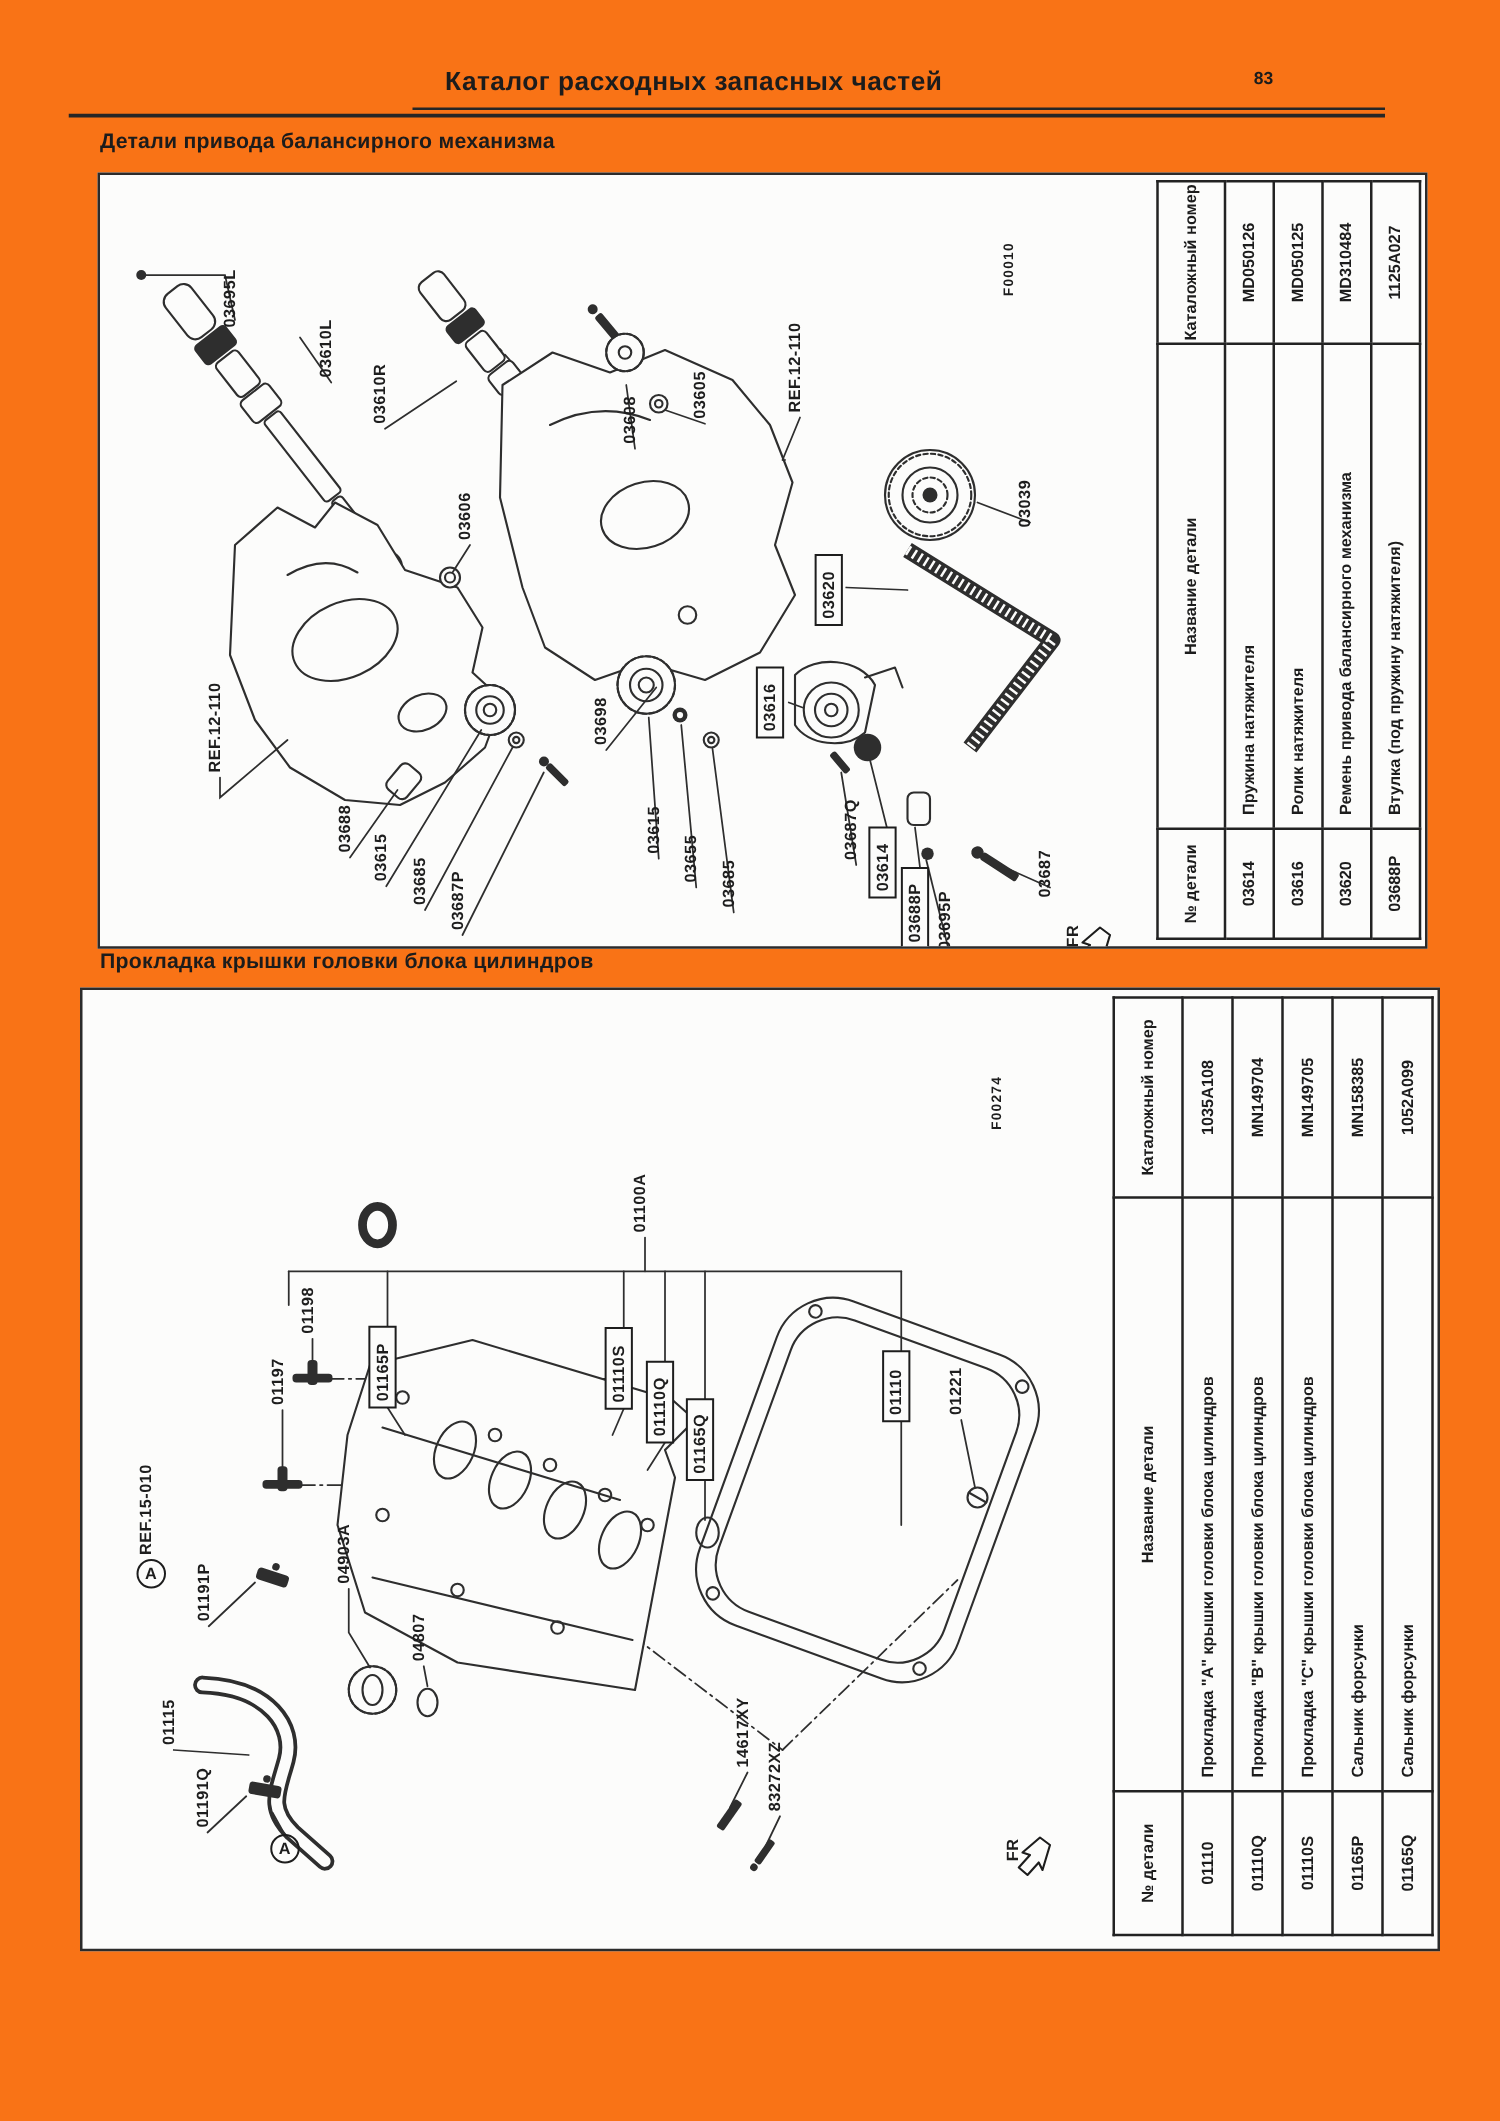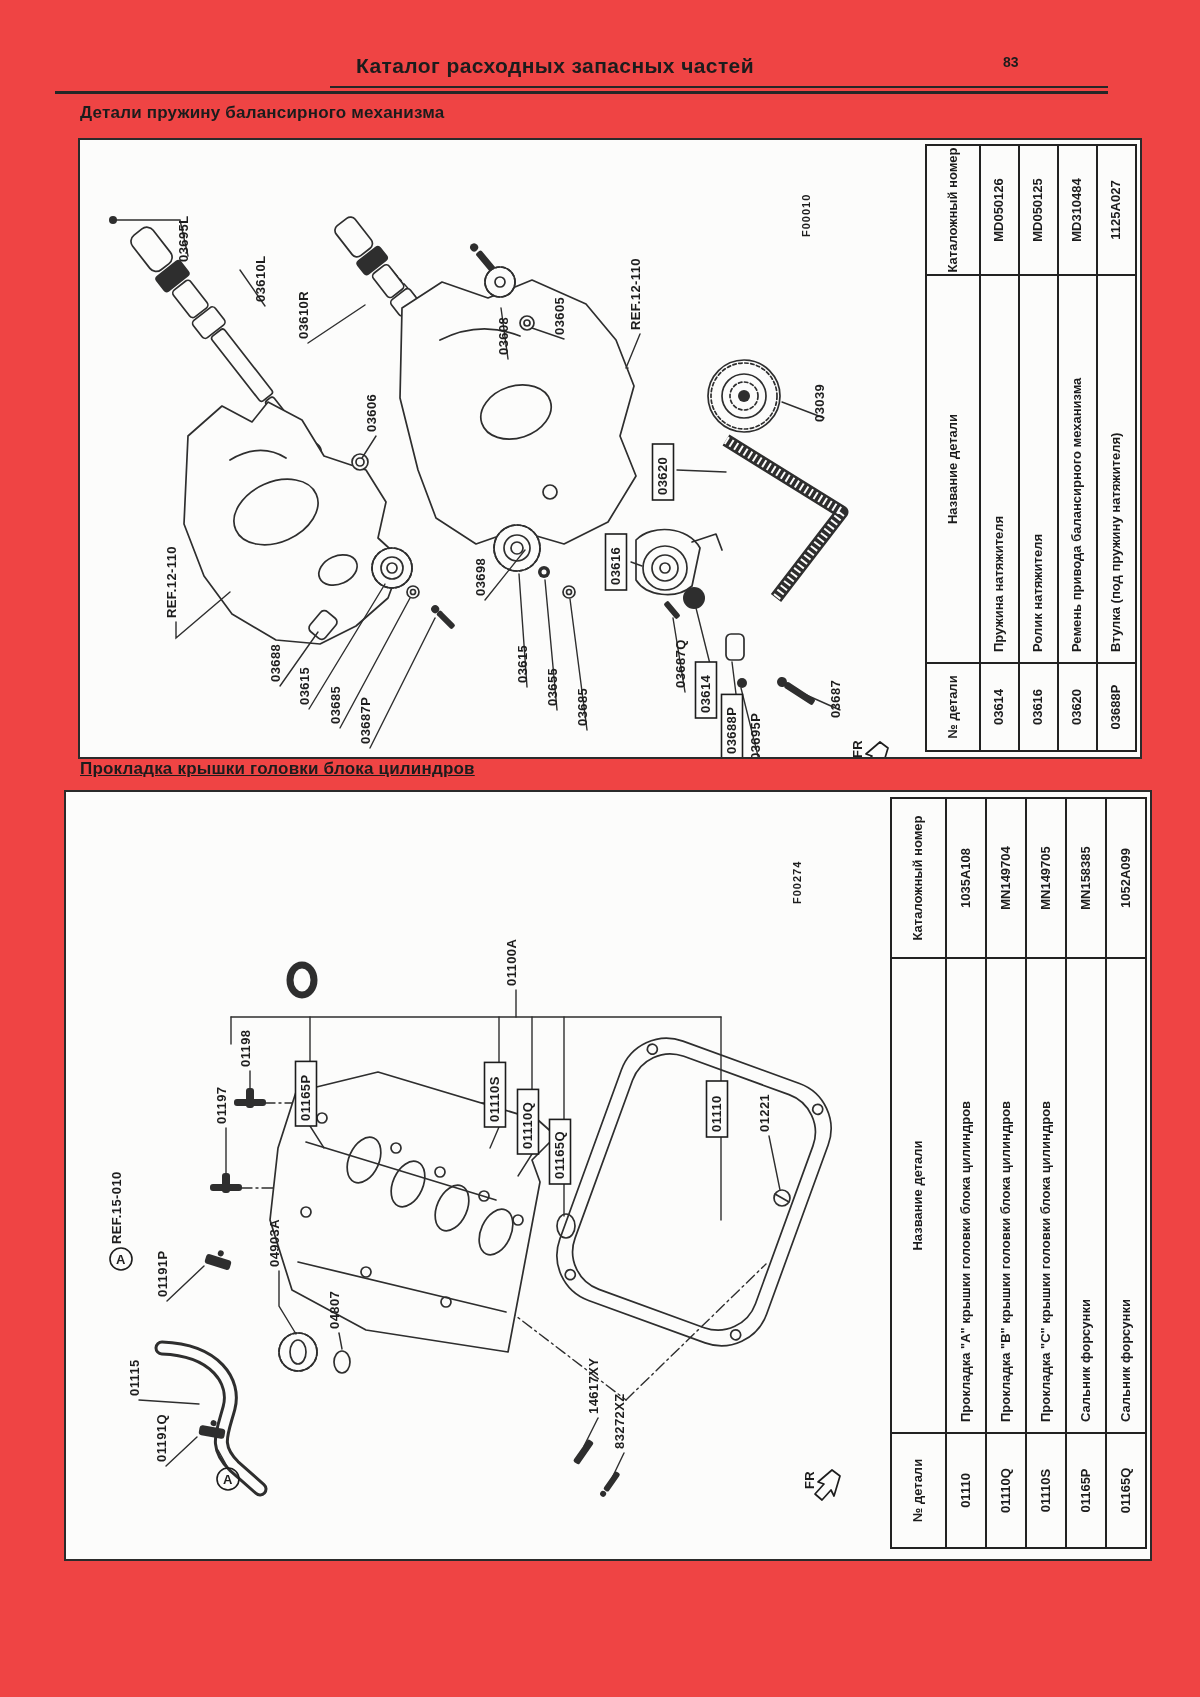--- a/index.html
+++ b/index.html
@@ -1,25 +1,25 @@
 <!DOCTYPE html>
 <html><head>
 <meta charset="utf-8">
 <style>
   html,body{margin:0;padding:0;background:#d9d9d9;}
-  .page{position:relative;width:1200px;height:1697px;background:#ef4444;
+  .page{position:relative;width:1200px;height:1697px;background:#f97316;
         font-family:"Liberation Sans",sans-serif;color:#1c1c1c;overflow:hidden;}
   .header-title{position:absolute;top:54px;left:0;width:1110px;text-align:center;
         font-size:21px;font-weight:bold;letter-spacing:.4px;}
   .page-number{position:absolute;top:54px;left:1003px;font-size:14px;font-weight:bold;}
   .rule-thin{position:absolute;top:86px;left:330px;width:778px;height:2px;background:#262626;}
   .rule-thick{position:absolute;top:91px;left:55px;width:1053px;height:3px;background:#262626;}
   .section-title{position:absolute;left:80px;font-size:17px;font-weight:bold;letter-spacing:.2px;}
   #sec1-title{top:103px;}
-  #sec2-title{top:759px;text-decoration:underline;}
+  #sec2-title{top:759px;}
   .figure-box{position:absolute;border:2px solid #2b2b2b;background:#fcfcfb;}
   #fig1{left:78px;top:138px;width:1060px;height:617px;}
   #fig2{left:64px;top:790px;width:1084px;height:767px;}
   .figure-box svg{position:absolute;left:0;top:0;}
   
   .rot-wrap{position:absolute;transform-origin:0 0;}
   #t1wrap{left:845px;top:6px;width:606px;height:210px;transform:rotate(-90deg) translate(-606px,0);}
   #t2wrap{left:824px;top:7px;width:750px;height:255px;transform:rotate(-90deg) translate(-750px,0);}
   table.parts-table{border-collapse:collapse;table-layout:fixed;width:100%;height:100%;
         background:#fcfcfb;border:2px solid #222;}
@@ -45,21 +45,21 @@
 </head>
 <body>
 
 <div class="page">
 
   <div class="header-title">Каталог расходных запасных частей</div>
   <div class="page-number">83</div>
   <div class="rule-thin"></div>
   <div class="rule-thick"></div>
 
-  <div id="sec1-title" class="section-title">Детали пружину балансирного механизма</div>
+  <div id="sec1-title" class="section-title">Детали привода балансирного механизма</div>
 
   <div id="fig1" class="figure-box">
     <svg width="1060" height="617" viewBox="0 0 1060 617">
       <g>
 
         <path class="ln dd" d="M310,128 L470,308"></path>
         <path class="ln dd" d="M548,228 L472,312"></path>
 
         <circle cx="33" cy="80" r="4" class="dark"></circle>
         <g transform="translate(58,92) rotate(52)">

